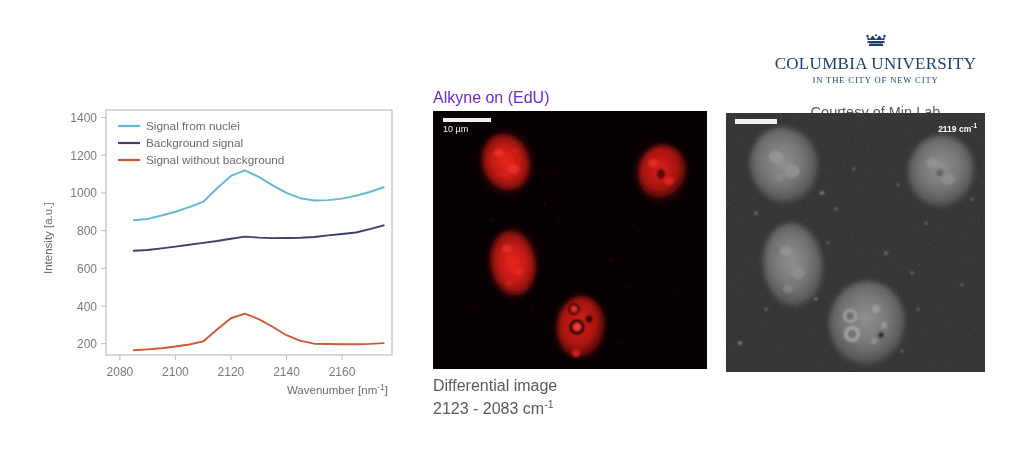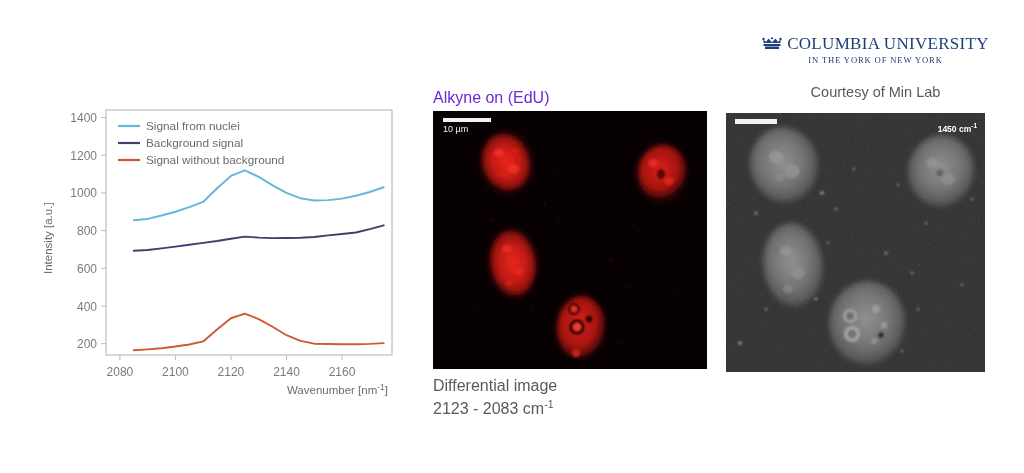--- a/index.html
+++ b/index.html
@@ -11,21 +11,21 @@
   .slide{position:absolute;inset:0;}
 
   
   .slide-title{
     position:absolute;left:52px;top:38px;
     font-size:17.5px;color:#5a5a5a;letter-spacing:.2px;white-space:nowrap;
   }
 
   
   .logo-block{position:absolute;left:768px;top:34px;width:215px;text-align:center;}
-  .logo-row{display:flex;align-items:center;justify-content:center;gap:5px;}
+  .logo-row{display:flex;align-items:center;justify-content:center;gap:5px;flex-direction:column;}
   .crown-icon{display:block;width:20px;height:15px;flex:0 0 auto;}
   .logo-wordmark{
     font-family:"Liberation Serif",serif;
     font-size:17px;color:#1c3f78;letter-spacing:.3px;white-space:nowrap;
   }
   .logo-sub{
     font-family:"Liberation Serif",serif;
     font-size:8.6px;color:#1c3f78;letter-spacing:.85px;
     margin-top:1px;white-space:nowrap;
   }
@@ -75,21 +75,21 @@
       <svg class="crown-icon" viewBox="0 0 40 30">
         <path d="M3 12 L3 5 L8 10 L13 3 L20 11 L27 3 L32 10 L37 5 L37 12 Z" fill="#1c3f78"></path>
         <rect x="3" y="14" width="34" height="4" fill="#1c3f78"></rect>
         <rect x="6" y="19" width="28" height="5" rx="1" fill="#1c3f78"></rect>
         <circle cx="3" cy="4" r="2.4" fill="#1c3f78"></circle>
         <circle cx="37" cy="4" r="2.4" fill="#1c3f78"></circle>
         <circle cx="20" cy="2.5" r="2.2" fill="#1c3f78"></circle>
       </svg>
       <span class="logo-wordmark">COLUMBIA UNIVERSITY</span>
     </div>
-    <div class="logo-sub">IN THE YORK OF NEW YORK</div>
+    <div class="logo-sub">IN THE CITY OF NEW CITY</div>
     <div class="courtesy">Courtesy of Min Lab</div>
   </div>
 
   <div class="chart-wrap">
     <svg class="chart-svg" id="chart-svg" width="375" height="300" viewBox="0 0 375 300">
 
       <rect id="plot-frame" x="70" y="6" width="286" height="245" fill="#ffffff" stroke="#b9b9b9" stroke-width="1.1"></rect>
 
       <text class="ytitle" id="y-title" transform="translate(16,170) rotate(-90)">Intensity [a.u.]</text>
 
@@ -319,16 +319,16 @@
         <circle cx="128" cy="56" r="1.5" fill="#969696"></circle>
         <circle cx="172" cy="72" r="1.4" fill="#909090"></circle>
         <circle cx="14" cy="230" r="2.2" fill="#9c9c9c"></circle>
         <circle cx="246" cy="86" r="1.5" fill="#949494"></circle>
         <circle cx="102" cy="130" r="1.4" fill="#909090"></circle>
         <circle cx="192" cy="196" r="1.5" fill="#999999"></circle>
       </g>
       <rect x="0" y="0" width="259" height="259" filter="url(#grain)" opacity="0.5"></rect>
     </svg>
     <div class="scalebar" style="left:9px;top:6px;width:42px;height:5px;"></div>
-    <div class="wn-badge" style="right:8px;top:9px;"><span>1450 cm</span><sup>-1</sup></div>
+    <div class="wn-badge" style="right:8px;top:9px;"><span>2119 cm</span><sup>-1</sup></div>
   </div>
 
 </div>
 
 </body></html>

